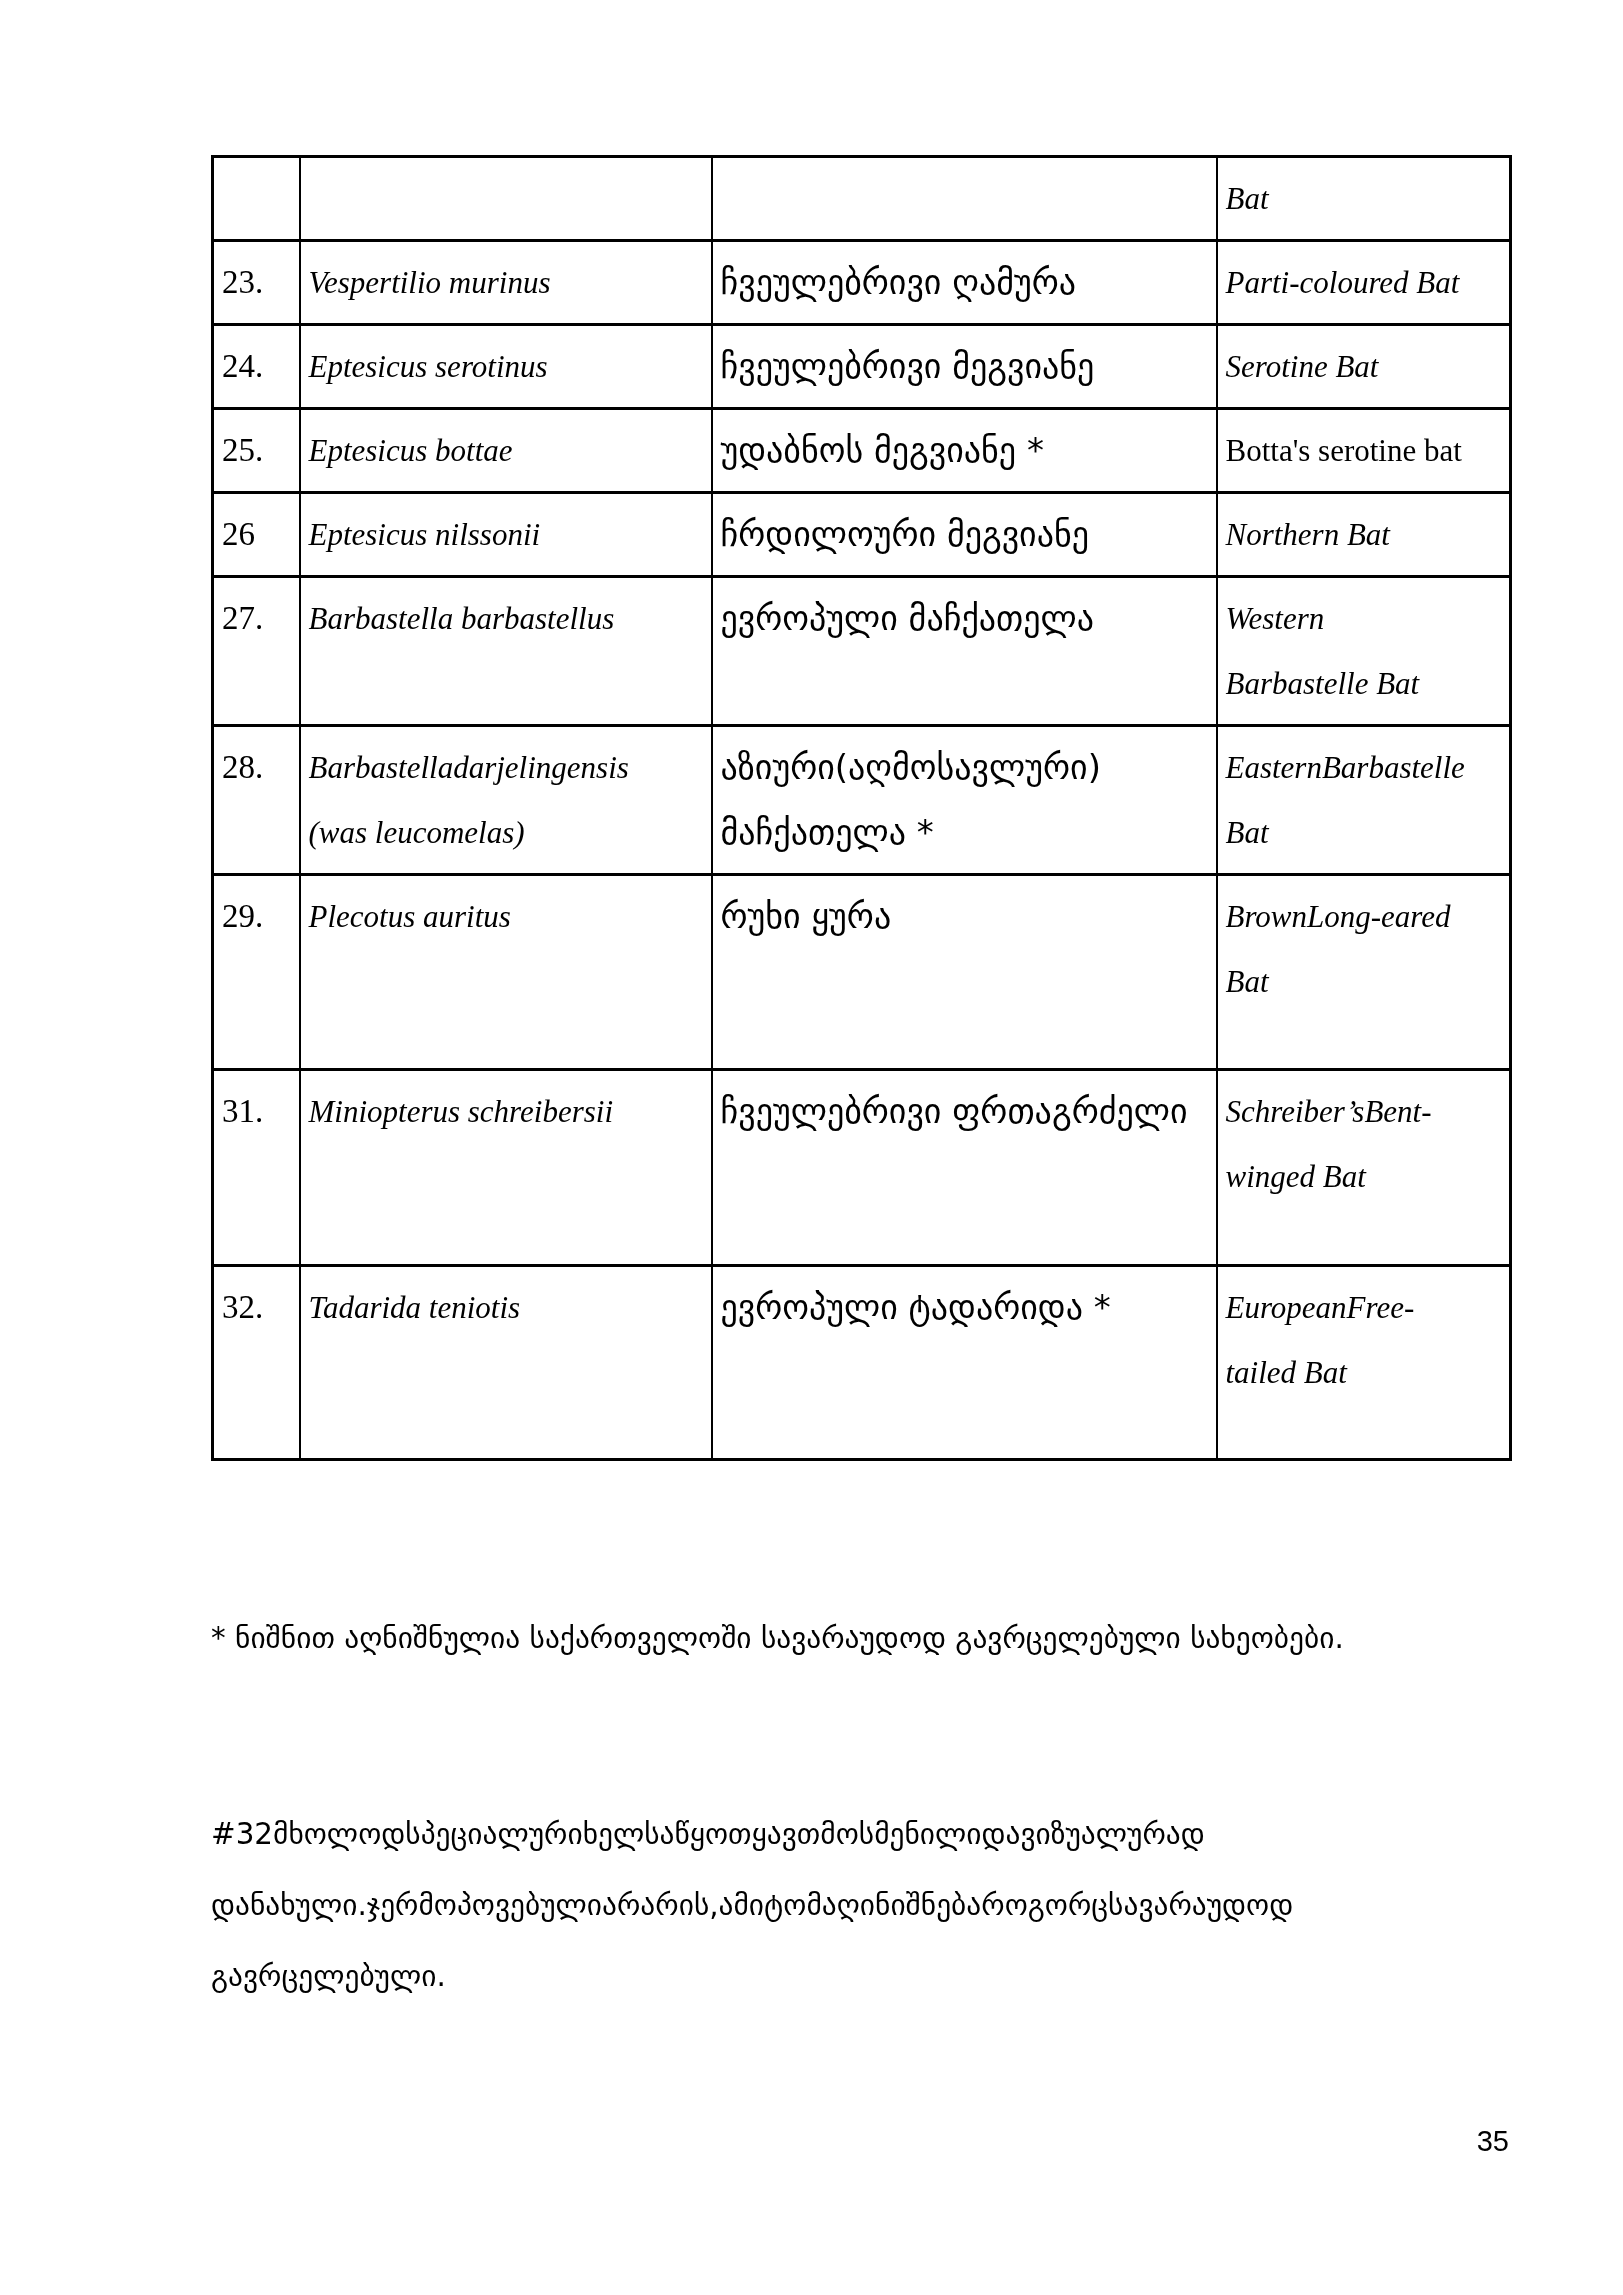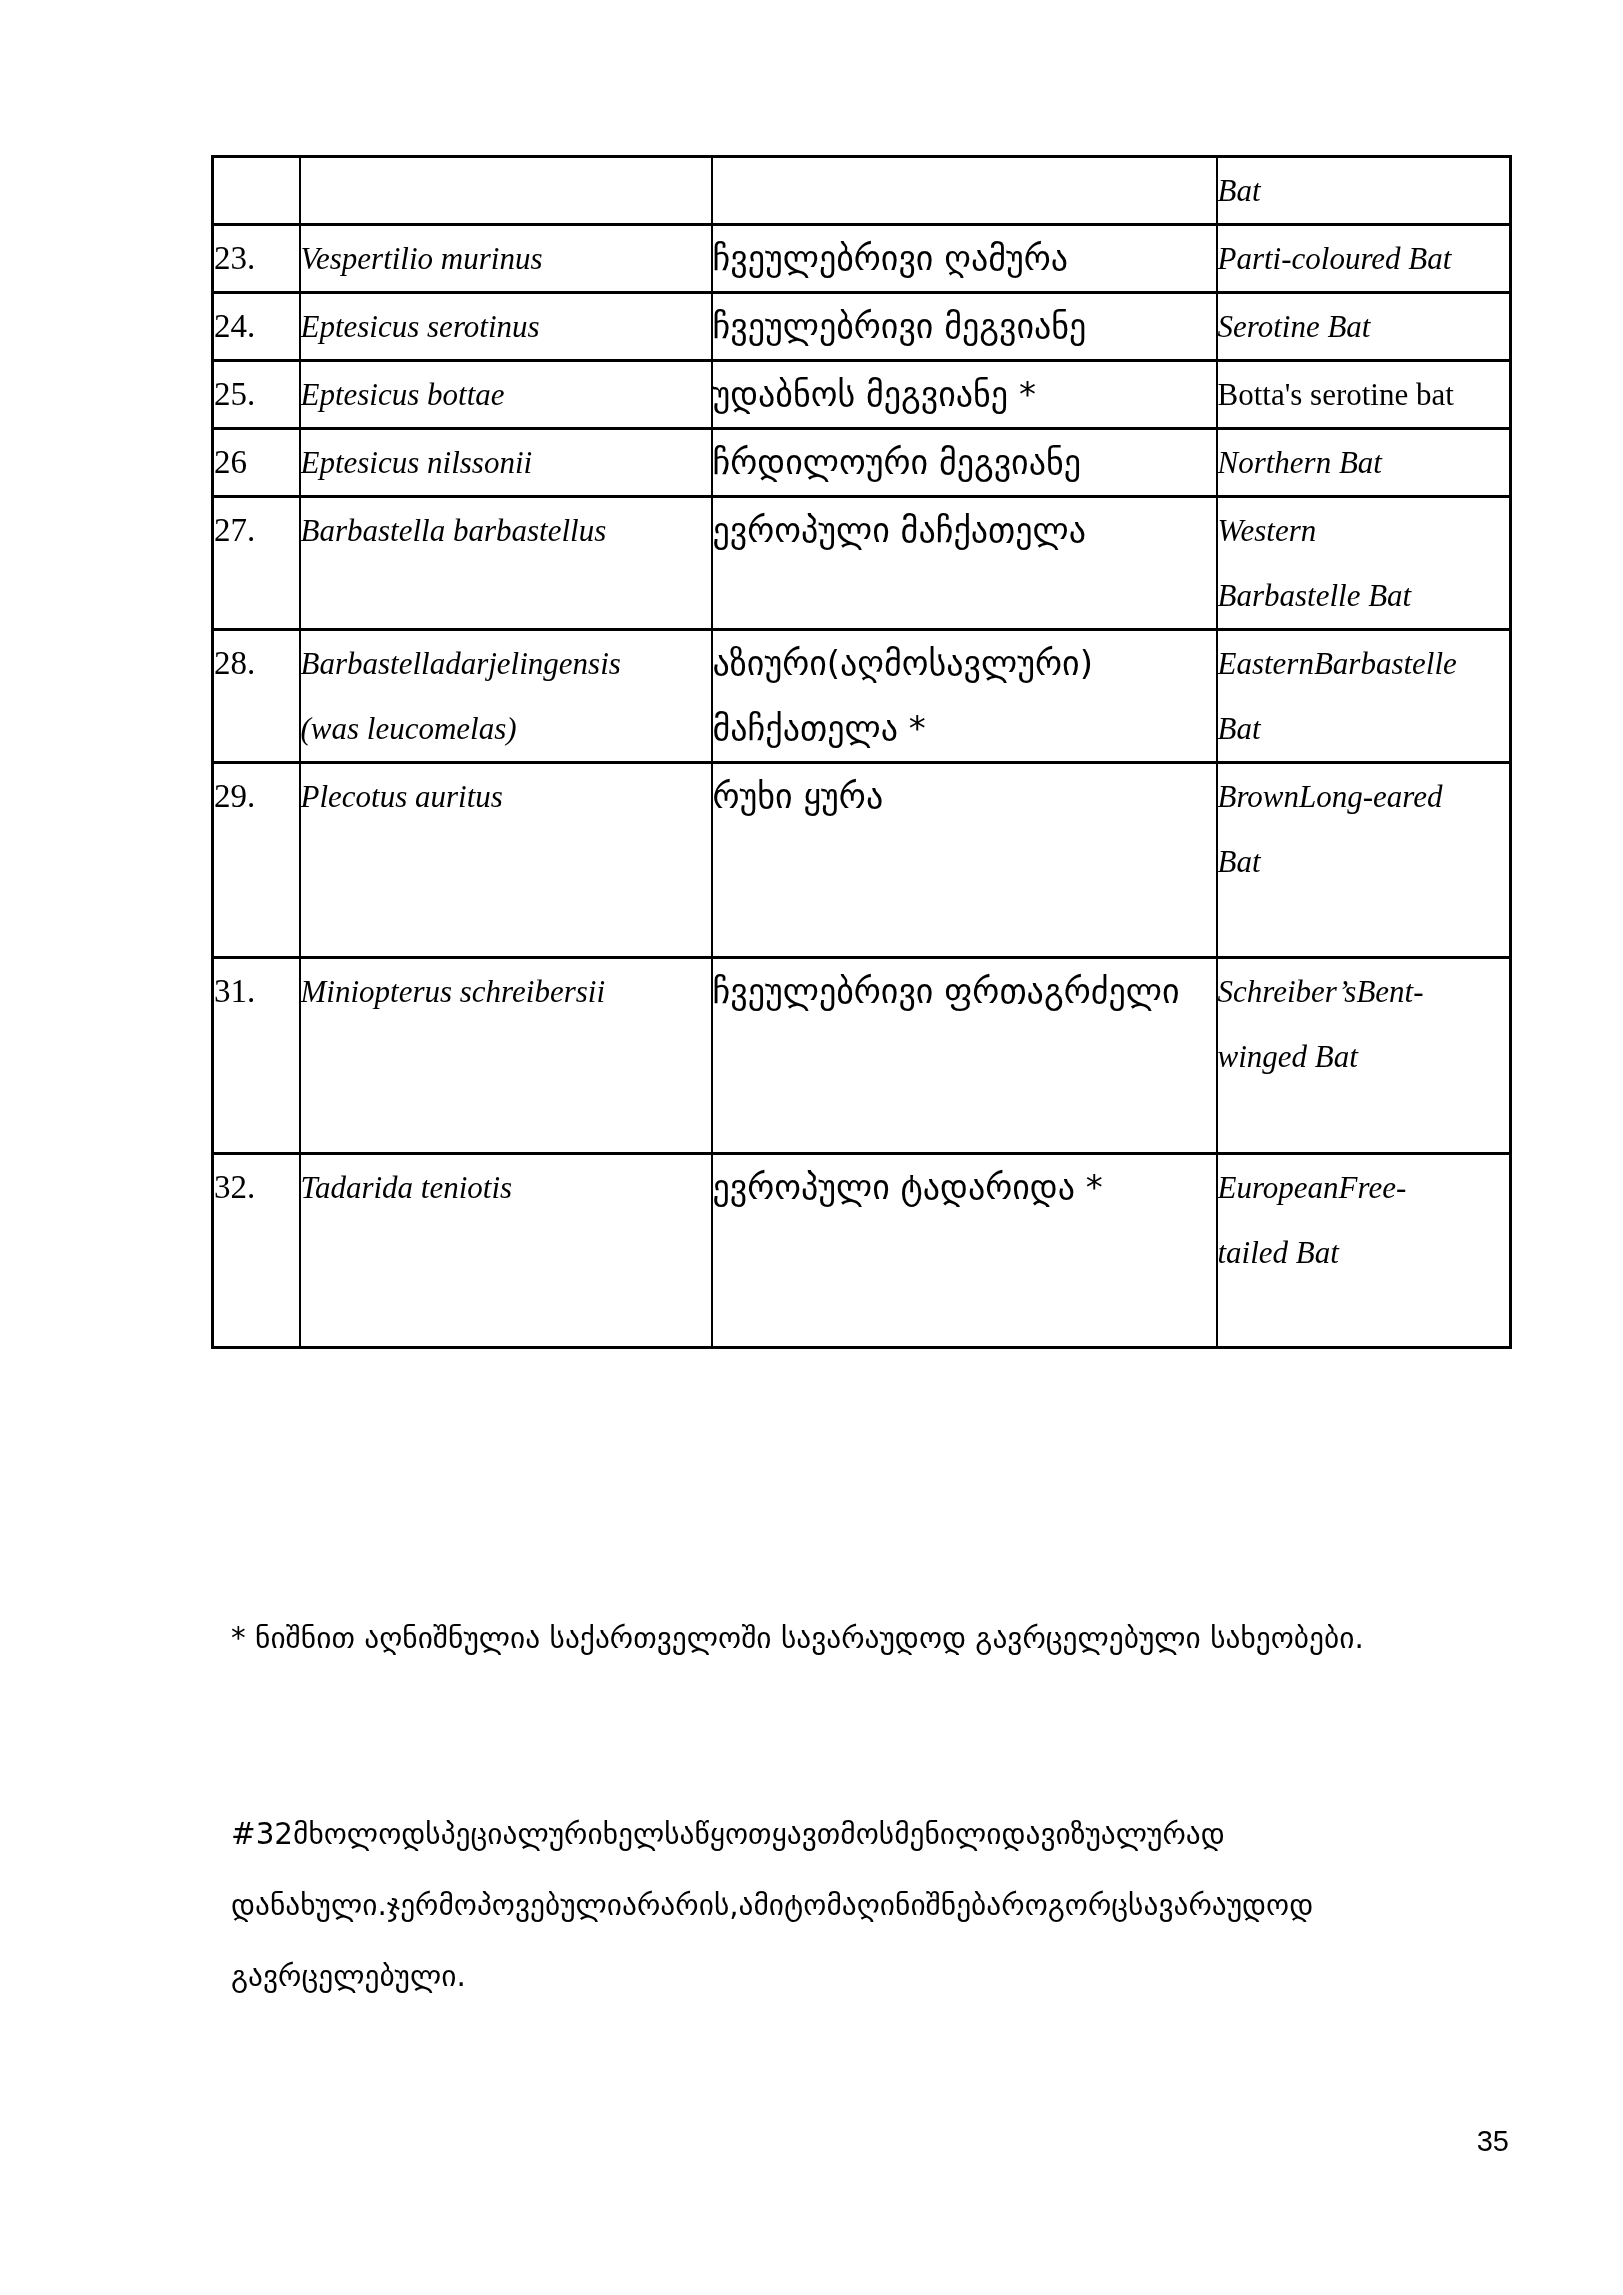--- a/index.html
+++ b/index.html
@@ -17,21 +17,21 @@
     border-collapse:collapse;
     table-layout:fixed;
     border:3.9px solid #000;
   }
   table.species td{
     border:2.6px solid #000;
     border-top-width:3.9px;
     border-bottom-width:3.9px;
     vertical-align:top;
     line-height:65px;
-    padding:0;
+    padding:8px;
     overflow:hidden;
   }
   .col-num{
     font-family:"Liberation Serif","DejaVu Serif",serif;
     font-size:33px;
     padding-left:17px;
   }
   .col-latin{
     font-family:"Liberation Serif","DejaVu Serif",serif;
     font-style:italic;
@@ -54,21 +54,21 @@
   .line{white-space:nowrap;}
   .line.spread{
     display:flex;
     justify-content:flex-start;
   }
   .footnote{
     position:absolute;left:211px;width:1298px;
     font-size:29.4px;
     line-height:65px;
   }
-  .footnote .line{line-height:71px;white-space:nowrap;margin-left:20px;}
+  .footnote .line{line-height:71px;white-space:nowrap;}
   #fn1{top:1603px;}
   #fn2{top:1701px;}
   #fn3{top:1799px;}
   .page-number{
     position:absolute;
     top:2123px;left:1374px;width:135px;
     text-align:right;
     font-family:"Liberation Sans","DejaVu Sans",sans-serif;
     font-size:29px;
     line-height:36px;

